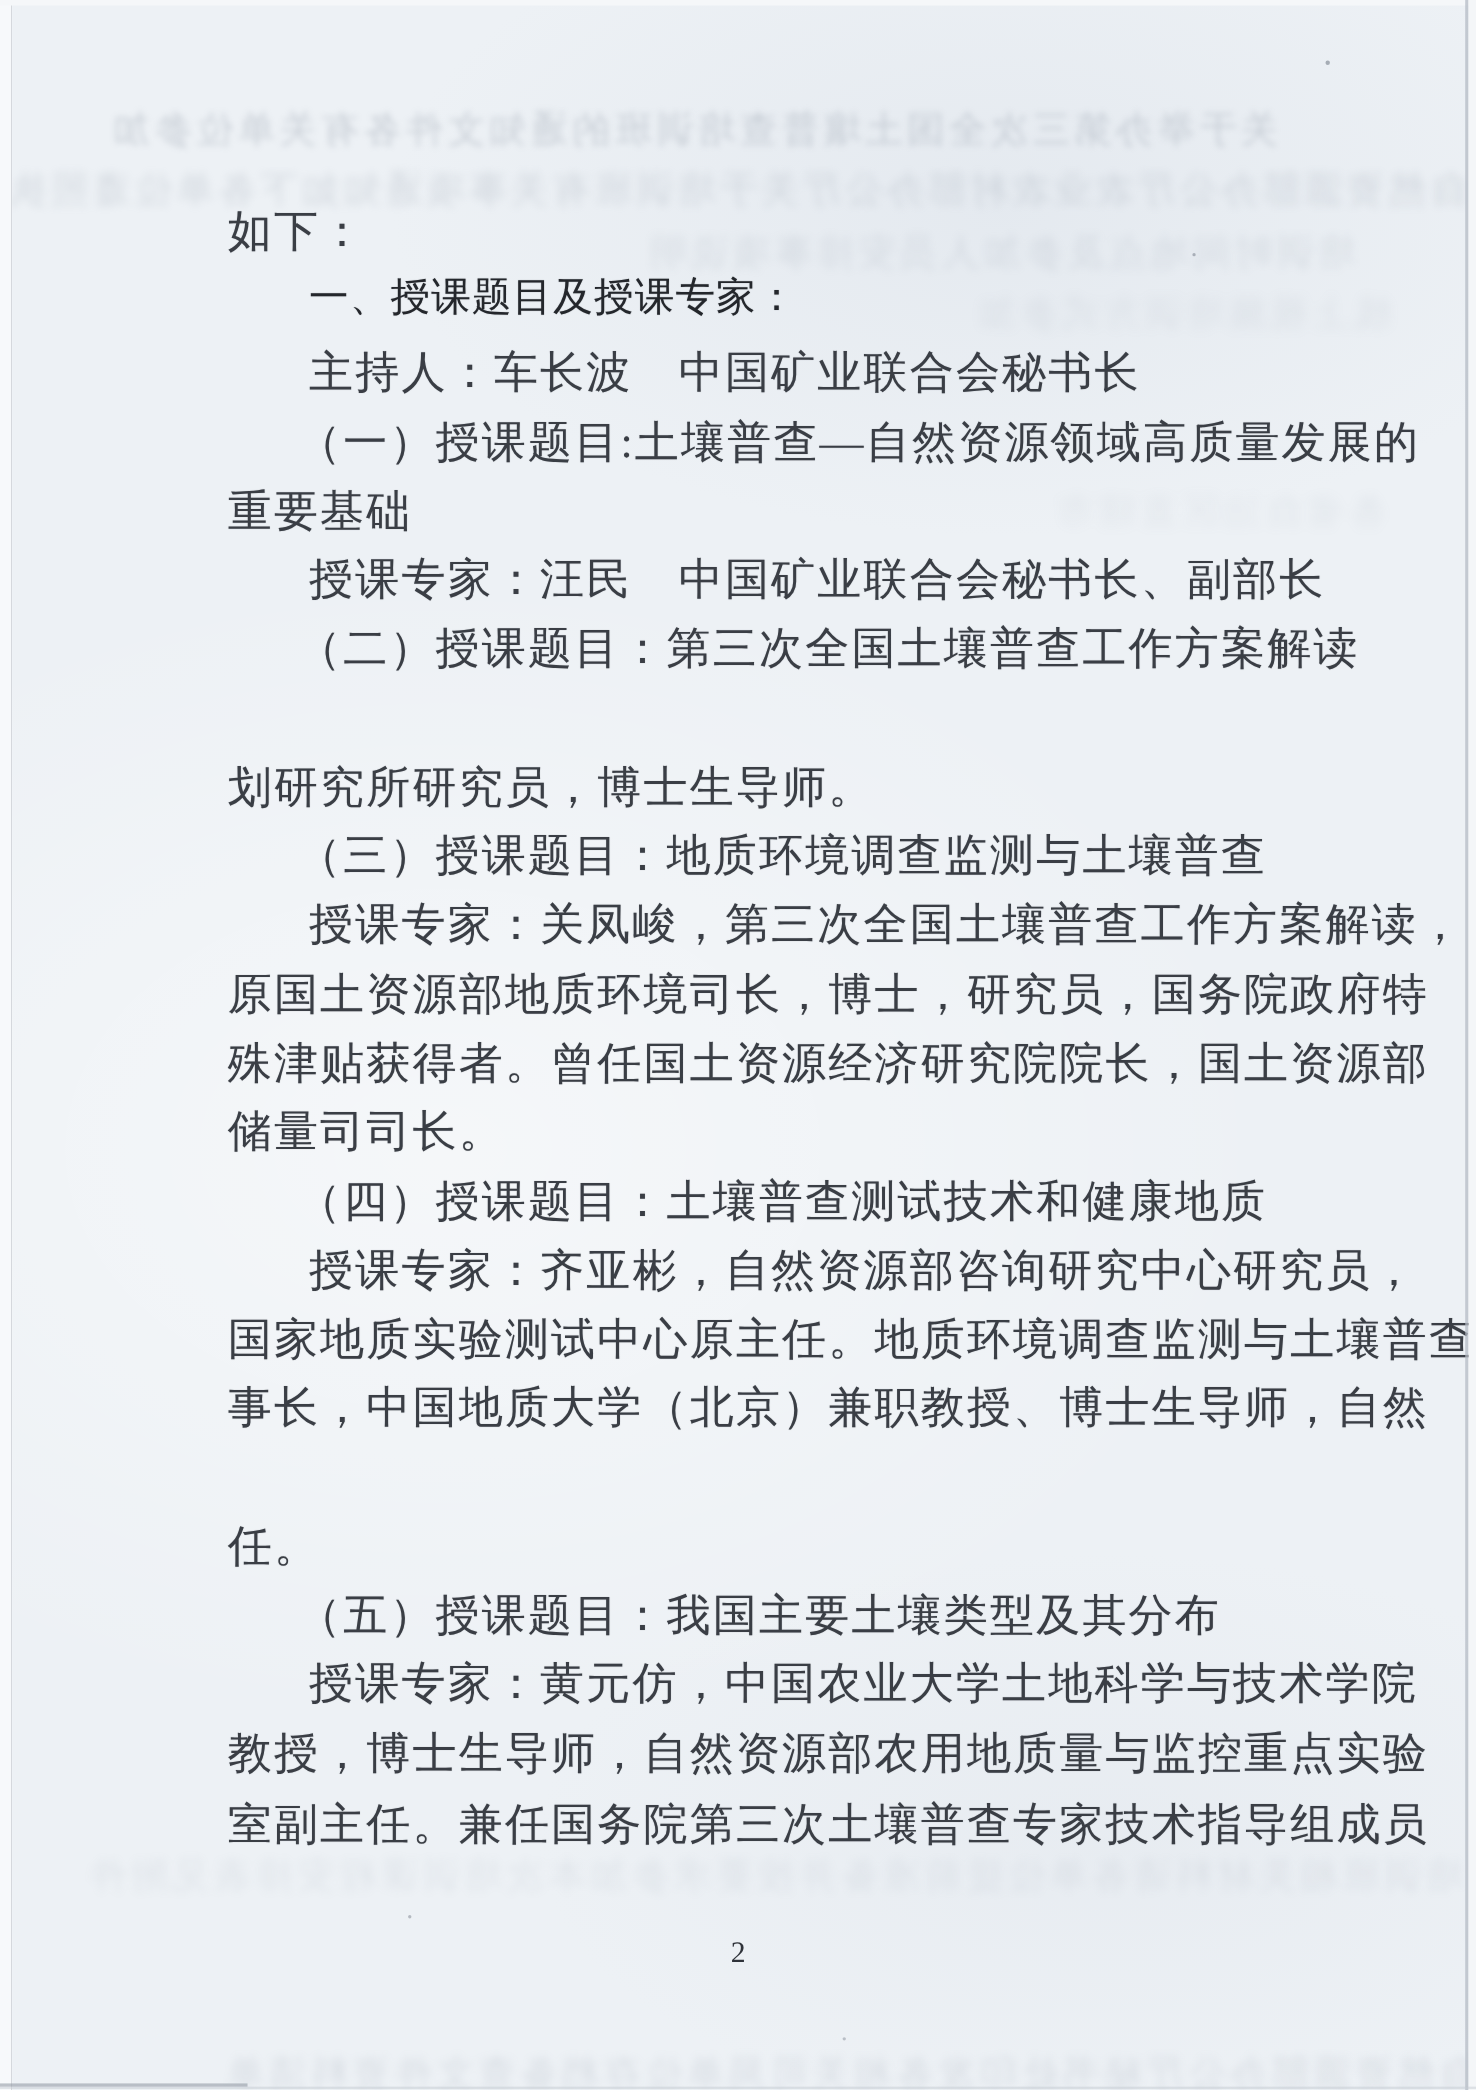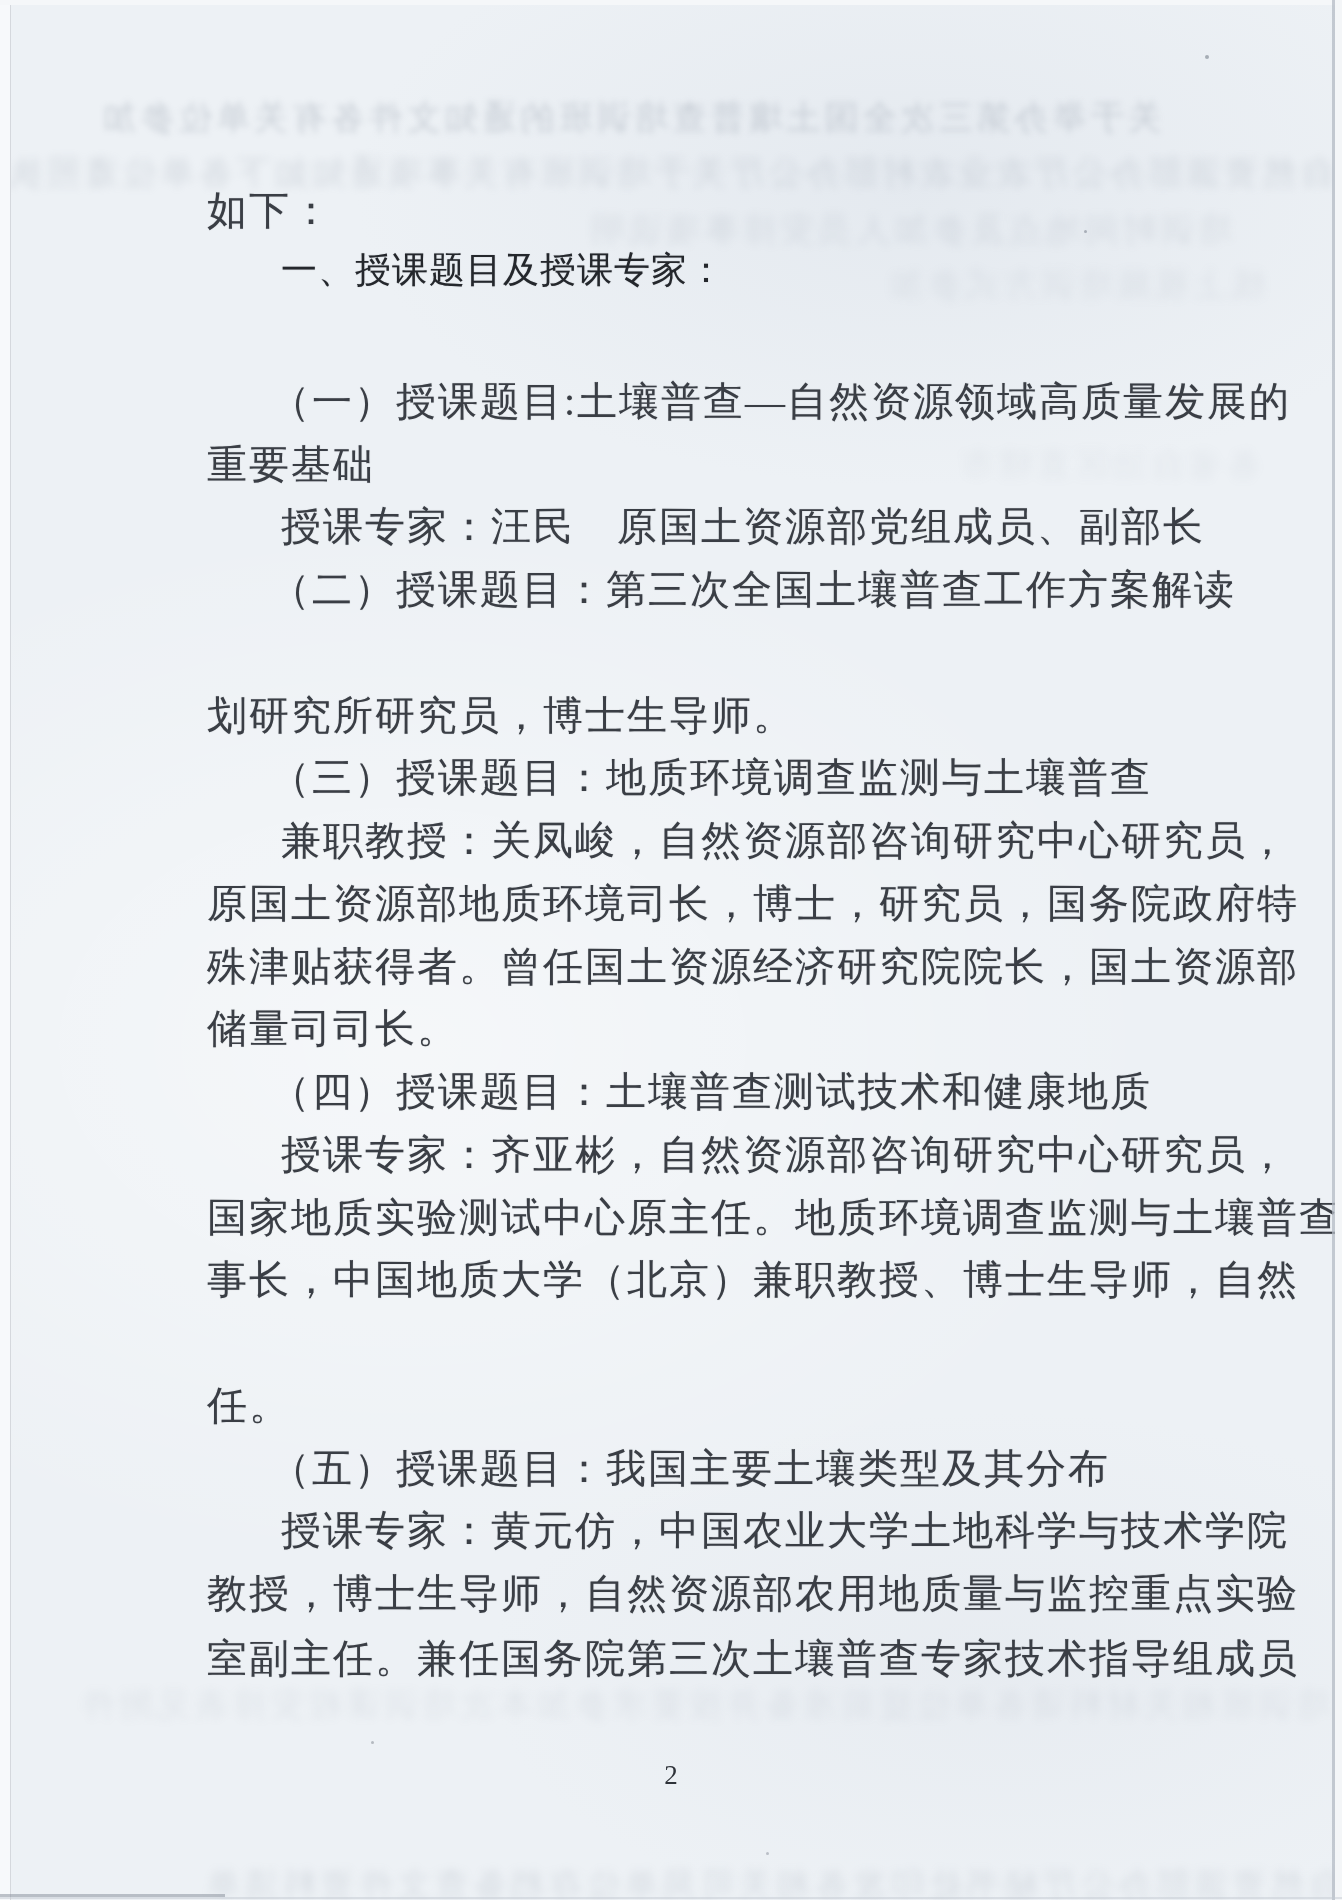--- a/index.html
+++ b/index.html
@@ -47,27 +47,28 @@
   <div class="smudge" style="left:32px;top:95px;width:1130px;opacity:.34;filter:blur(3px);">关于举办第三次全国土壤普查培训班的通知文件各有关单位参加</div>
   <div class="smudge" style="left:8px;top:150px;width:1326px;opacity:.24;filter:blur(4px);">自然资源部办公厅农业农村部办公厅关于培训班有关事项通知如下各单位遵照执行</div>
   <div class="smudge" style="left:492px;top:207px;width:740px;opacity:.18;filter:blur(4px);">培训时间地点及参加人员安排事项说明</div>
   <div class="smudge" style="left:845px;top:262px;width:420px;opacity:.14;filter:blur(5px);">线上视频培训方式参加</div>
   <div class="smudge" style="left:960px;top:442px;width:300px;opacity:.11;filter:blur(5px);">各省自治区直辖市主管部门</div>
   <div class="smudge" style="left:10px;top:1682px;width:1320px;opacity:.13;filter:blur(4px);">培训班相关材料请各单位提前准备并按要求参加本次培训课程安排表见附件</div>
   <div class="smudge" style="left:0px;top:1862px;width:1342px;opacity:.20;filter:blur(4px);">自然资源部办公厅秘书处印发各相关司局单位存档备查文件资料清单</div>
 
   <div class="line x-m" style="top:183px">如下：</div>
   <div class="line heading" style="top:246px">一、授课题目及授课专家：</div>
+  <div class="line x-i" style="top:311px">主持人：车长波　中国矿业联合会秘书长</div>
   <div class="line x-p" style="top:374px">（一）授课题目:土壤普查—自然资源领域高质量发展的</div>
   <div class="line x-m" style="top:437px">重要基础</div>
-  <div class="line x-i" style="top:499px">授课专家：汪民　原国土资源部党组成员、副部长</div>
+  <div class="line x-i" style="top:499px">授课专家：汪民　中国矿业联合会秘书长、副部长</div>
   <div class="line x-p" style="top:562px">（二）授课题目：第三次全国土壤普查工作方案解读</div>
   <div class="line x-m" style="top:688px">划研究所研究员，博士生导师。</div>
   <div class="line x-p" style="top:750px">（三）授课题目：地质环境调查监测与土壤普查</div>
-  <div class="line x-i" style="top:813px">兼职教授：关凤峻，自然资源部咨询研究中心研究员，</div>
+  <div class="line x-i" style="top:813px">授课专家：关凤峻，第三次全国土壤普查工作方案解读，</div>
   <div class="line x-m" style="top:876px">原国土资源部地质环境司长，博士，研究员，国务院政府特</div>
   <div class="line x-m" style="top:939px">殊津贴获得者。曾任国土资源经济研究院院长，国土资源部</div>
   <div class="line x-m" style="top:1001px">储量司司长。</div>
   <div class="line x-p" style="top:1064px">（四）授课题目：土壤普查测试技术和健康地质</div>
   <div class="line x-i" style="top:1127px">授课专家：齐亚彬，自然资源部咨询研究中心研究员，</div>
   <div class="line x-m" style="top:1190px">国家地质实验测试中心原主任。地质环境调查监测与土壤普查</div>
   <div class="line x-m" style="top:1252px">事长，中国地质大学（北京）兼职教授、博士生导师，自然</div>
   <div class="line x-m" style="top:1378px">任。</div>
   <div class="line x-p" style="top:1441px">（五）授课题目：我国主要土壤类型及其分布</div>
   <div class="line x-i" style="top:1503px">授课专家：黄元仿，中国农业大学土地科学与技术学院</div>

